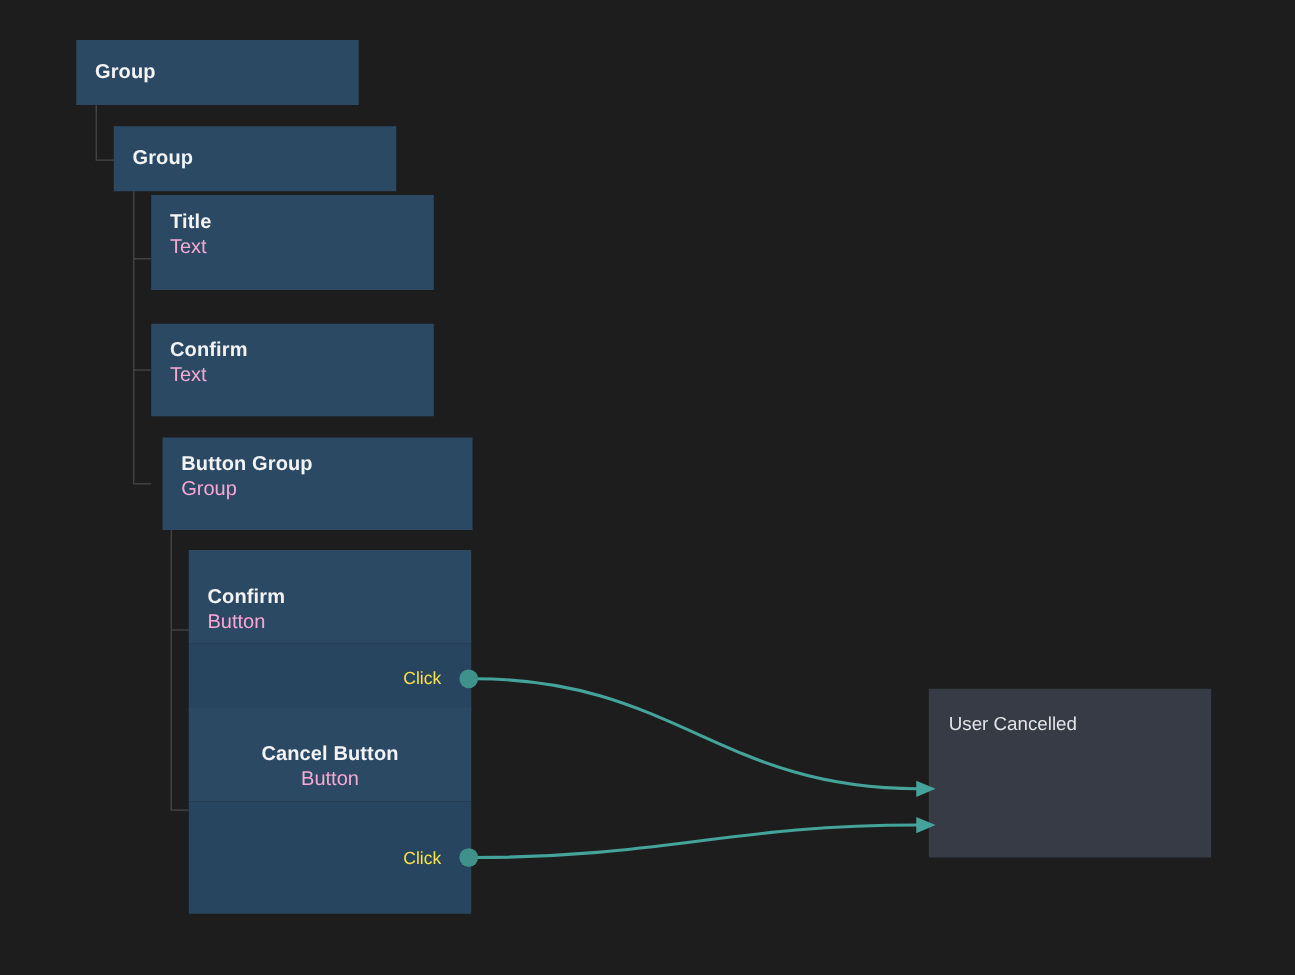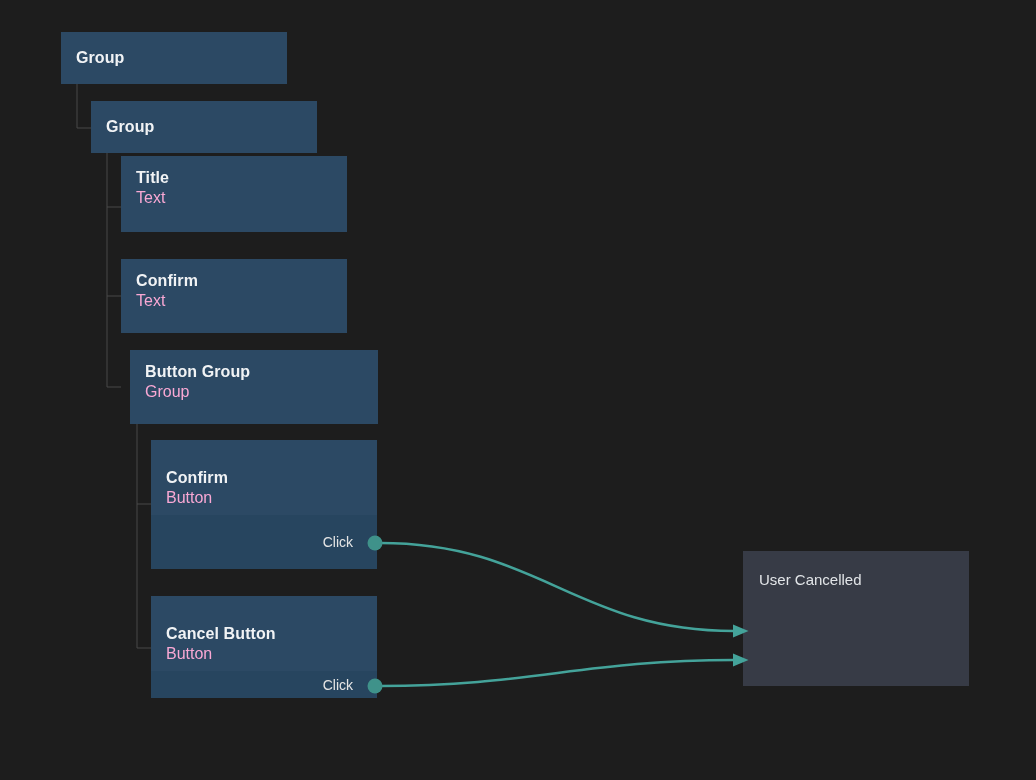--- a/index.html
+++ b/index.html
@@ -20,21 +20,21 @@
   .layer.front{z-index:2;}
   .node{position:absolute;z-index:1;box-sizing:border-box;}
   .node.blue{background:var(--node-blue);}
   .node .title{font-size:16px;font-weight:700;color:#f1f3f5;letter-spacing:.1px;}
   .node .subtitle{font-size:16px;font-weight:400;color:#f9a8d4;margin-top:2px;}
   .node.single .title{line-height:52px;padding-left:15px;}
   .node.double{padding:13px 15px;}
   .node.withport{padding:0;display:flex;flex-direction:column;}
   .node.withport .head{height:75px;box-sizing:border-box;padding:29px 15px;background:var(--node-blue);}
   .node.withport .port-row{flex:1;background:var(--node-blue-port-row);display:flex;align-items:center;justify-content:flex-end;padding-right:24px;}
-  .port-label{font-size:14px;color:#e5e5e5;}
+  .port-label{font-size:14px;color:#fde047;}
   .node.dark{background:var(--node-dark-body);padding:0;}
   .dark-head{height:49px;background:var(--node-dark-header);display:flex;align-items:center;padding-left:17px;}
   .dark-head .title{font-size:16px;font-weight:700;color:#e9ebee;}
   .dark-body{padding-top:14px;}
   .input-row{height:30px;line-height:30px;padding-left:16px;font-size:15px;color:#e2e5e8;}
   .tree-path{fill:none;stroke:var(--tree-line);stroke-width:1;}
   .wire{fill:none;stroke:var(--connection-teal);stroke-width:2.5;stroke-linecap:round;}
   .arrow{fill:var(--connection-teal);stroke:none;}
   .port-dot{fill:var(--port-teal);stroke:none;}
 </style>
@@ -78,21 +78,21 @@
   <div class="node withport" style="left:151px;top:440px;width:226px;height:129px;">
     <div class="head">
       <div class="title">Confirm</div>
       <div class="subtitle">Button</div>
     </div>
     <div class="port-row">
       <span class="port-label">Click</span>
     </div>
   </div>
 
-  <div class="node withport" style="left:151px;top:596px;width:226px;height:102px;">
+  <div class="node withport" style="left:151px;top:566px;width:226px;height:165px;text-align:center;">
     <div class="head">
       <div class="title">Cancel Button</div>
       <div class="subtitle">Button</div>
     </div>
     <div class="port-row">
       <span class="port-label">Click</span>
     </div>
   </div>
 
   <div class="node dark" style="left:743px;top:551px;width:226px;height:135px;">

